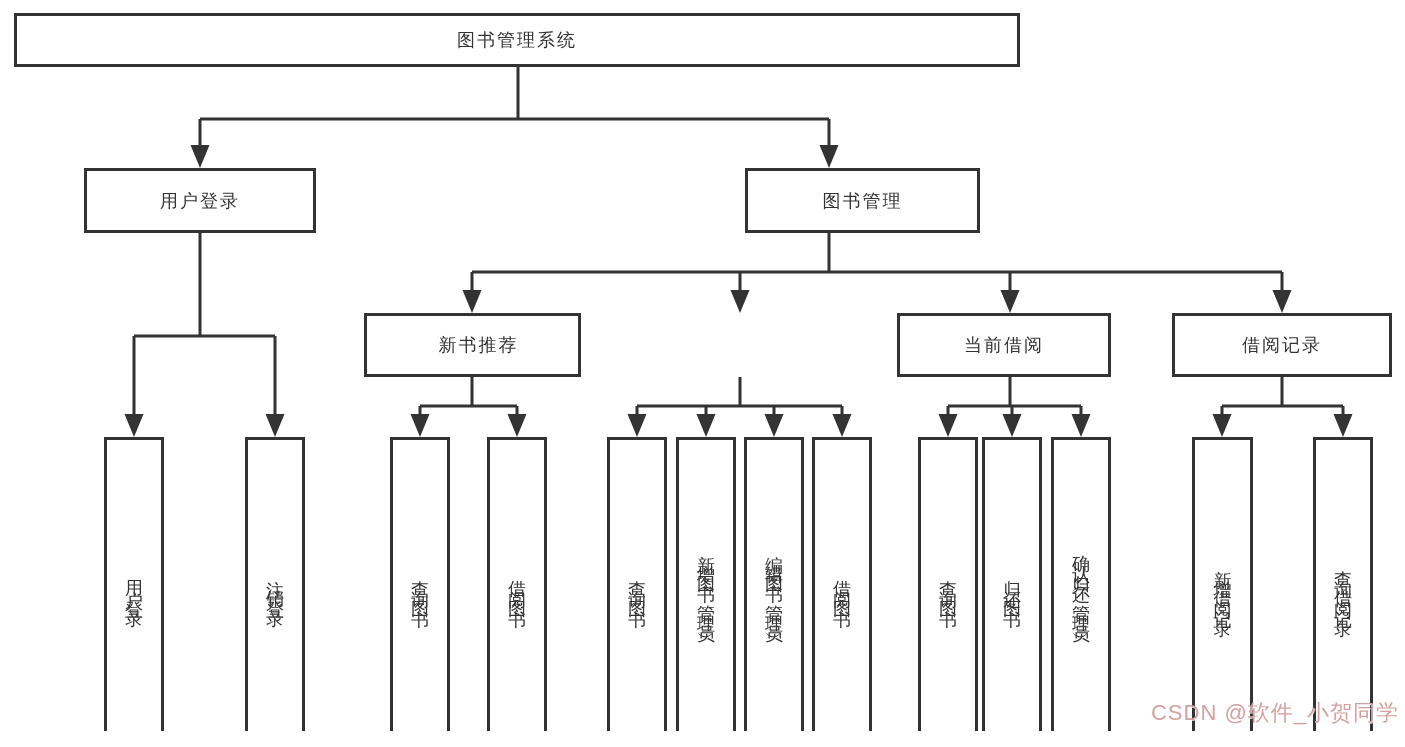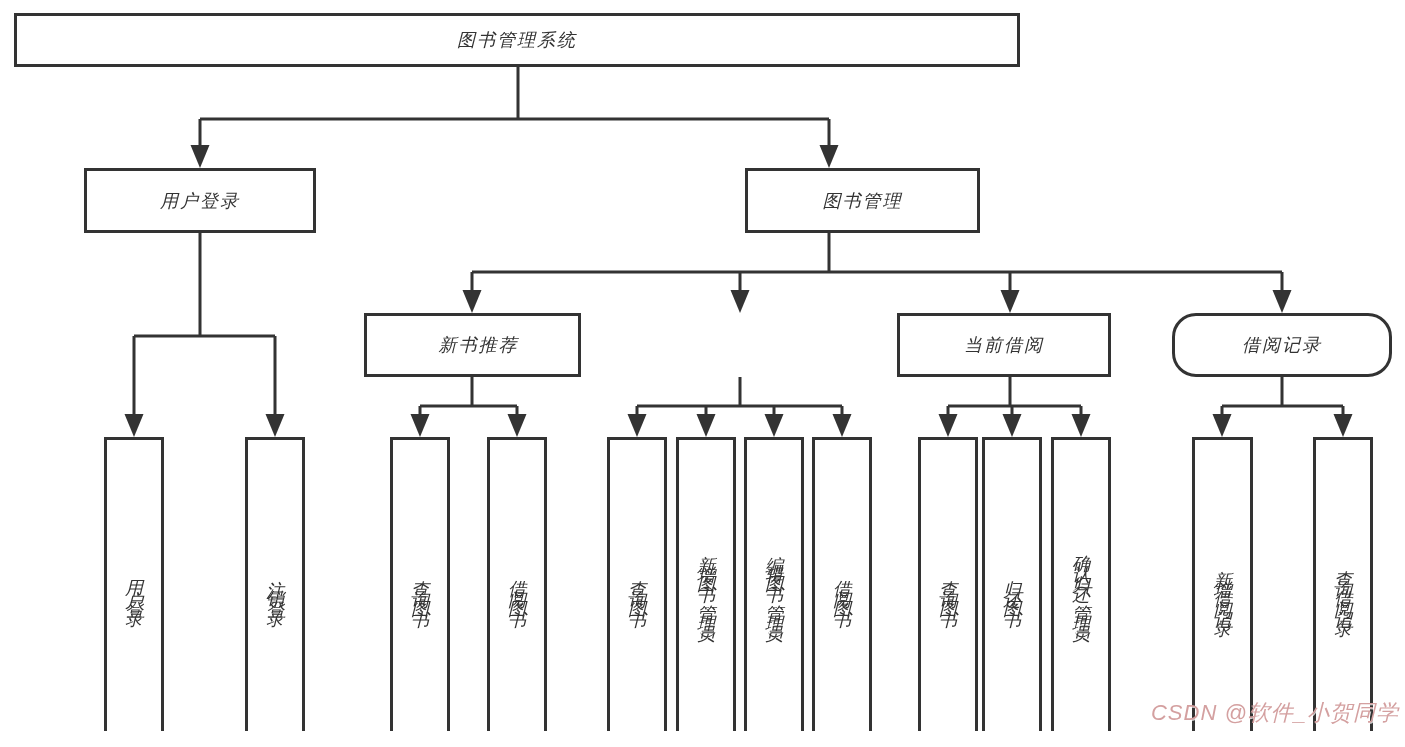--- a/index.html
+++ b/index.html
@@ -9,21 +9,20 @@
     --page-background:#ffffff;
     --watermark:#d4a0a0;
   }
   html,body{margin:0;padding:0;background:var(--page-background);}
   .canvas{
     position:relative;
     width:1405px;height:731px;
     background:var(--page-background);
     font-family:"Liberation Sans","DejaVu Sans",sans-serif;
     overflow:hidden;
-    font-style:italic;
   }
   .lines{position:absolute;left:0;top:0;pointer-events:none;}
   .ln{fill:none;stroke:var(--line);stroke-width:3;stroke-linecap:butt;}
   .ah{fill:var(--line);stroke:none;}
   .node{
     position:absolute;
     box-sizing:border-box;
     background:var(--box-background);
     border:3px solid var(--line);
     display:flex;align-items:center;justify-content:center;
@@ -104,21 +103,21 @@
     </g>
   </svg>
 
   <div class="node h" style="left:14px;top:13px;width:1006px;height:54px;">图书管理系统</div>
 
   <div class="node h" style="left:84px;top:168px;width:232px;height:65px;">用户登录</div>
   <div class="node h" style="left:712px;top:168px;width:235px;height:65px;margin-left:33px;">图书管理</div>
 
   <div class="node h" style="left:364px;top:313px;width:217px;height:64px;padding-left:12px;">新书推荐</div>
   <div class="node h" style="left:897px;top:313px;width:214px;height:64px;">当前借阅</div>
-  <div class="node h" style="left:1172px;top:313px;width:220px;height:64px;border-radius:24px;">借阅记录</div>
+  <div class="node h" style="left:1172px;top:313px;width:220px;height:64px;">借阅记录</div>
 
   <div class="node v" style="left:104px;top:437px;width:60px;height:298px;">用户登录</div>
   <div class="node v" style="left:245px;top:437px;width:60px;height:298px;">注销登录</div>
 
   <div class="node v" style="left:390px;top:437px;width:60px;height:298px;">查询图书</div>
   <div class="node v" style="left:487px;top:437px;width:60px;height:298px;">借阅图书</div>
 
   <div class="node v" style="left:607px;top:437px;width:60px;height:298px;">查询图书</div>
   <div class="node v" style="left:676px;top:437px;width:60px;height:298px;">新增图书（管理员）</div>
   <div class="node v" style="left:744px;top:437px;width:60px;height:298px;">编辑图书（管理员）</div>

